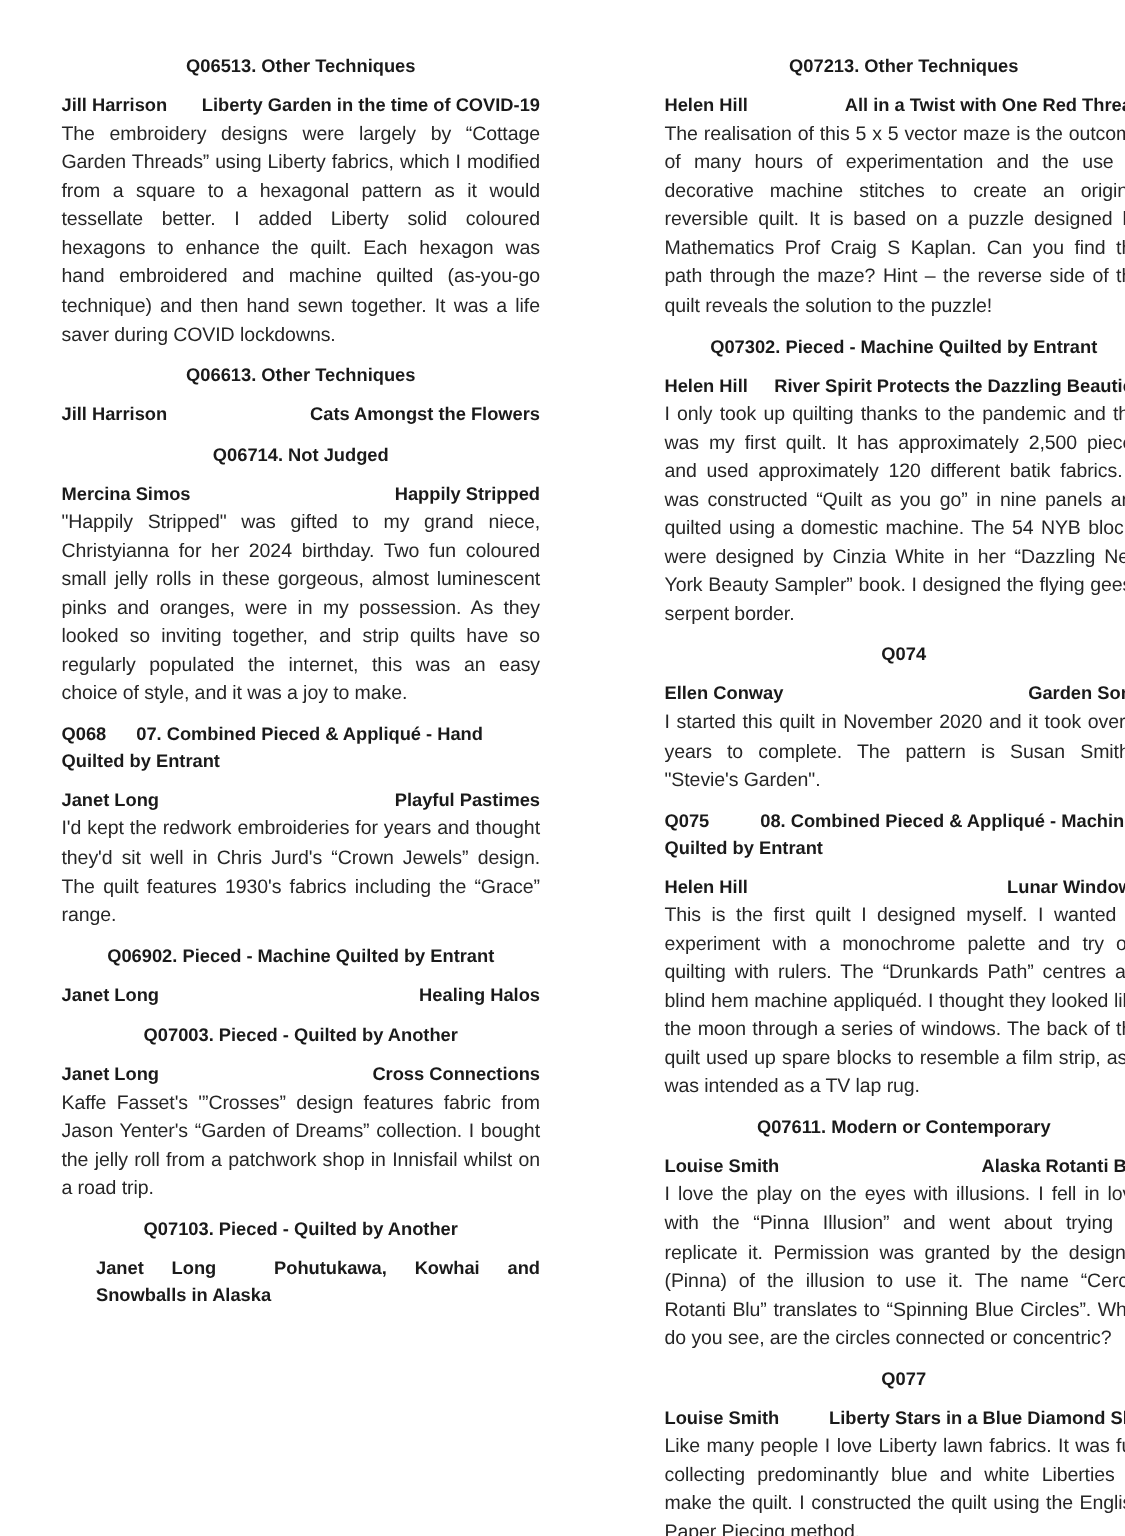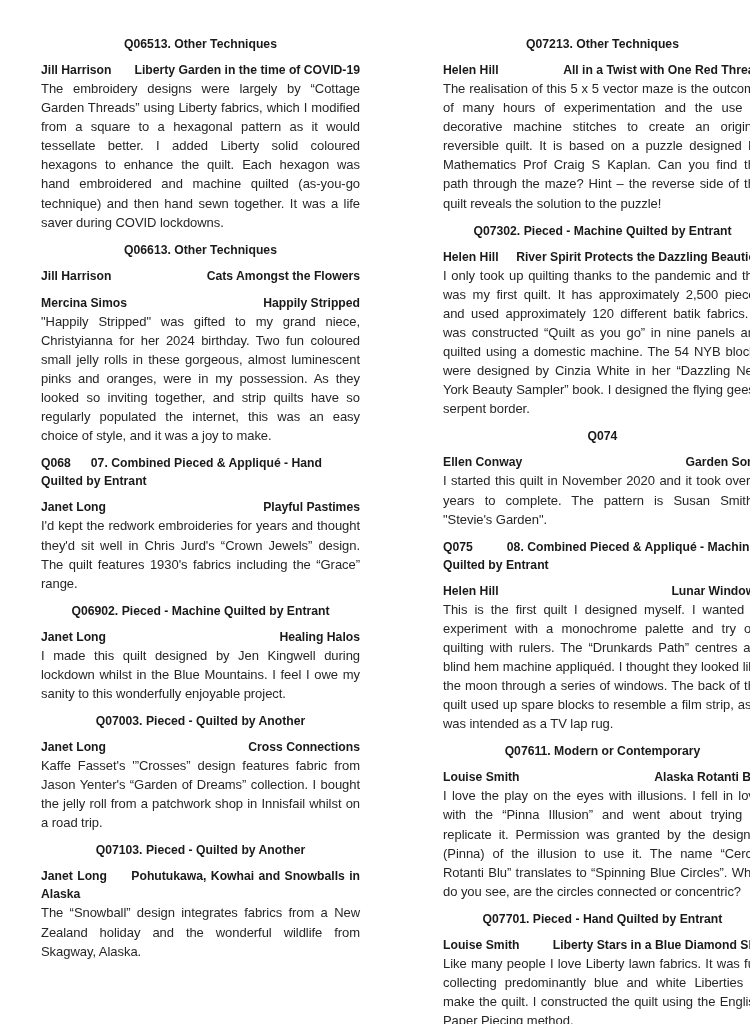--- a/index.html
+++ b/index.html
@@ -15,21 +15,21 @@
     display: flex; justify-content: center; align-items: baseline;
     font-weight: bold; font-size: 12.2px; line-height: 18px; margin-bottom: 8px;
   }
   .hdr.wrap { display: block; }
   .hdr.wrap .qid { margin-right: 20px; }
   .hdr.wrap.gap .qid { margin-right: 34px; }
   .sub {
     display: flex; justify-content: space-between; align-items: baseline;
     font-weight: bold; font-size: 12.2px; line-height: 18px; text-align: right;
   }
-  .sub.wrap { display: block; }
+  .sub.wrap { display: block; margin-left: 23px; }
   .sub.wrap .maker { margin-right: 20px; }
   .desc {
     font-size: 13px; line-height: 19.1px; text-align: justify; color: #262626;
     letter-spacing: -0.05px;
   }
 </style>
 </head>
 <body>
 
 <div class="col left">
@@ -51,20 +51,24 @@
       <span>Q066</span>
       <span>13. Other Techniques</span>
     </div>
     <div class="sub">
       <span>Jill Harrison</span>
       <span>Cats Amongst the Flowers</span>
     </div>
   </div>
 
   <div class="entry">
+    <div class="hdr">
+      <span>Q067</span>
+      <span>14. Not Judged</span>
+    </div>
     <div class="sub">
       <span>Mercina Simos</span>
       <span>Happily Stripped</span>
     </div>
     <div class="desc">"Happily Stripped" was gifted to my grand niece, Christyianna for her 2024 birthday. Two fun coloured small jelly rolls in these gorgeous, almost luminescent pinks and oranges, were in my possession. As they looked so inviting together, and strip quilts have so regularly populated the internet, this was an easy choice of style, and it was a joy to make.</div>
   </div>
 
   <div class="entry">
     <div class="hdr wrap">
       <span class="qid">Q068</span><span>07. Combined Pieced &amp; Appliqué - Hand Quilted by Entrant</span>
@@ -78,21 +82,20 @@
 
   <div class="entry">
     <div class="hdr">
       <span>Q069</span>
       <span>02. Pieced - Machine Quilted by Entrant</span>
     </div>
     <div class="sub">
       <span>Janet Long</span>
       <span>Healing Halos</span>
     </div>
-    <div class="desc">I made this quilt designed by Jen Kingwell during lockdown whilst in the Blue Mountains. I feel I owe my sanity to this wonderfully enjoyable project.</div>
   </div>
 
   <div class="entry">
     <div class="hdr">
       <span>Q070</span>
       <span>03. Pieced - Quilted by Another</span>
     </div>
     <div class="sub">
       <span>Janet Long</span>
       <span>Cross Connections</span>
@@ -102,21 +105,20 @@
 
   <div class="entry">
     <div class="hdr">
       <span>Q071</span>
       <span>03. Pieced - Quilted by Another</span>
     </div>
     <div class="sub wrap" style="text-align: justify; text-align-last: left;">
       <span class="maker">Janet Long</span>
       <span>Pohutukawa, Kowhai and Snowballs in Alaska</span>
     </div>
-    <div class="desc">The “Snowball” design integrates fabrics from a New Zealand holiday and the wonderful wildlife from Skagway, Alaska.</div>
   </div>
 
 </div>
 
 <div class="col right">
 
   <div class="entry">
     <div class="hdr">
       <span>Q072</span>
       <span>13. Other Techniques</span>
@@ -170,21 +172,20 @@
     <div class="sub">
       <span>Louise Smith</span>
       <span>Alaska Rotanti Blu</span>
     </div>
     <div class="desc">I love the play on the eyes with illusions. I fell in love with the “Pinna Illusion” and went about trying to replicate it. Permission was granted by the designer (Pinna) of the illusion to use it. The name “Cerchi Rotanti Blu” translates to “Spinning Blue Circles”. What do you see, are the circles connected or concentric?</div>
   </div>
 
   <div class="entry">
     <div class="hdr">
       <span>Q077</span>
-      <span>01. Pieced - Hand Quilted by Entrant</span>
     </div>
     <div class="sub">
       <span>Louise Smith</span>
       <span>Liberty Stars in a Blue Diamond Sky</span>
     </div>
     <div class="desc">Like many people I love Liberty lawn fabrics. It was fun collecting predominantly blue and white Liberties to make the quilt. I constructed the quilt using the English Paper Piecing method.</div>
   </div>
 
 </div>
 

